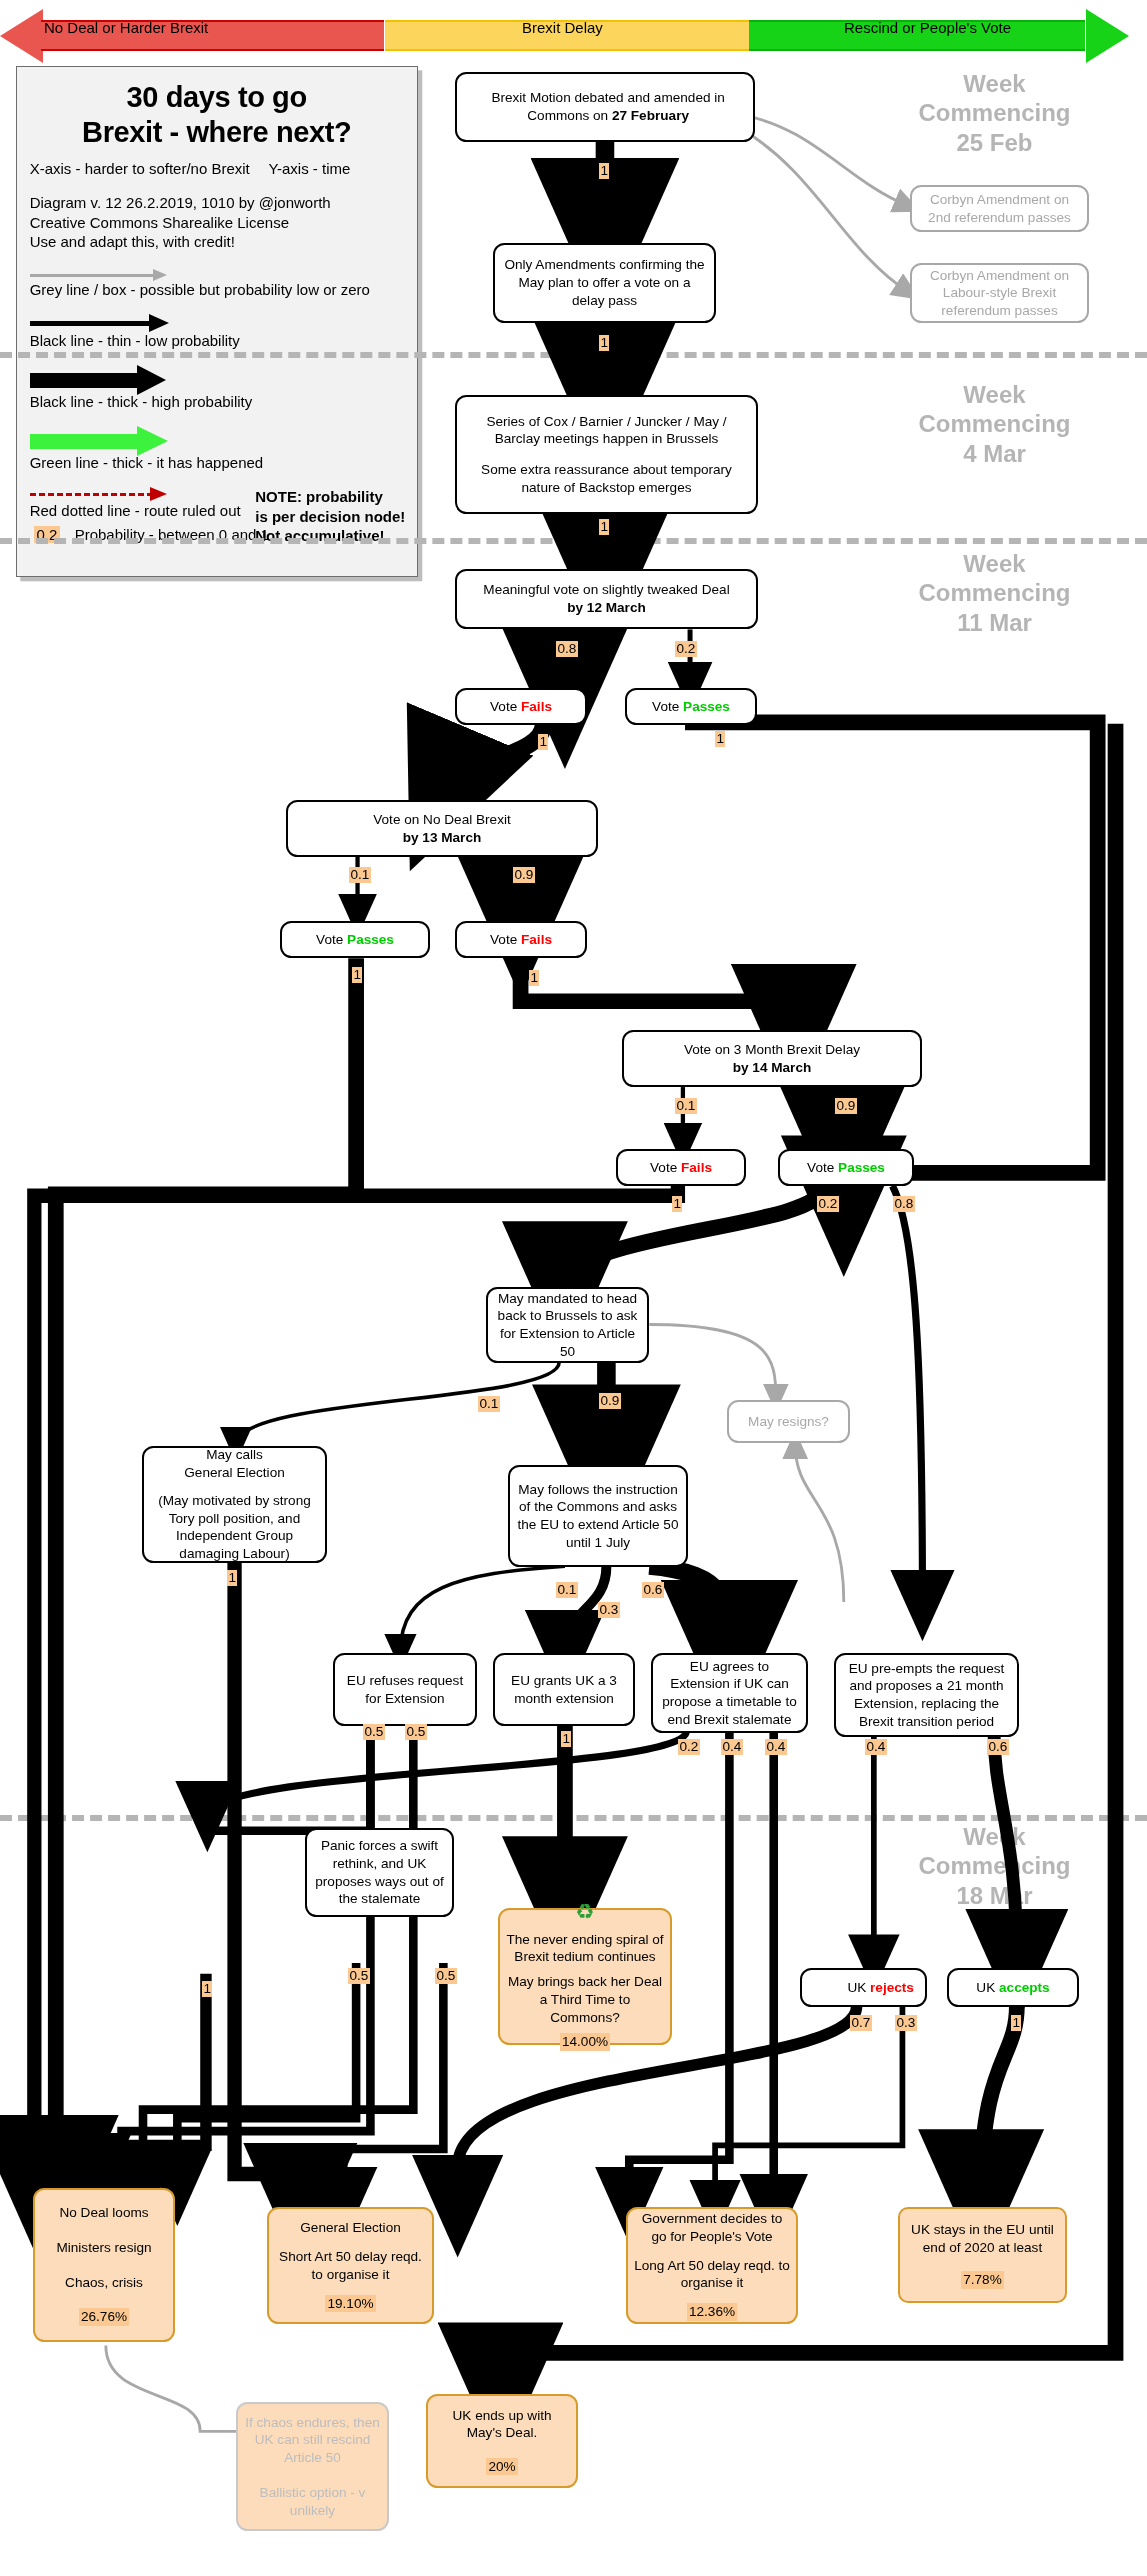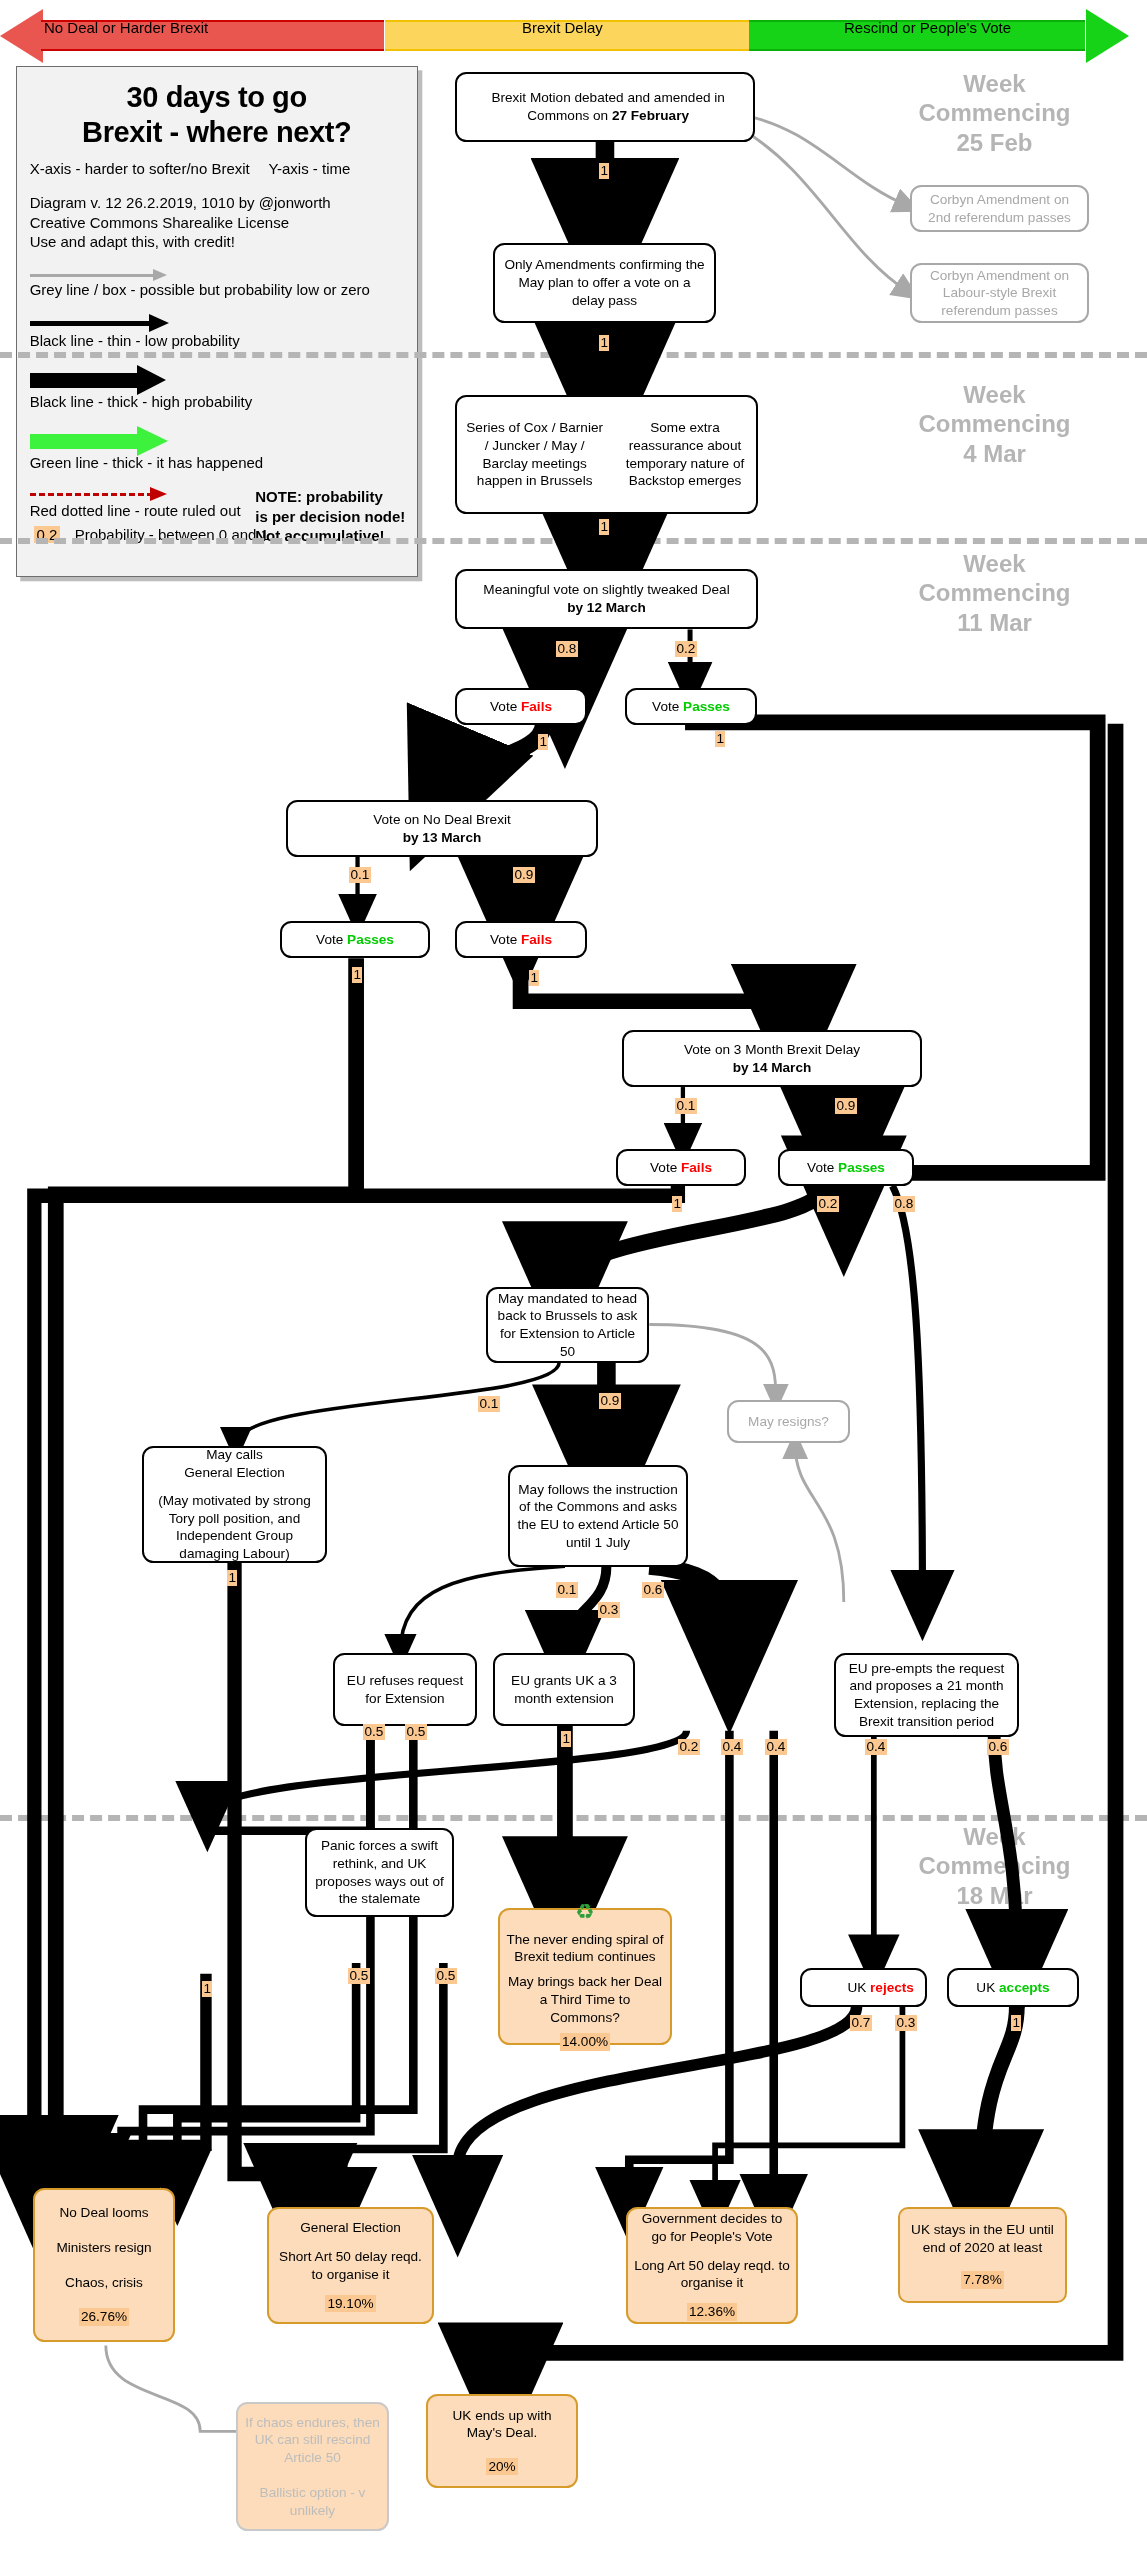--- a/index.html
+++ b/index.html
@@ -333,21 +333,21 @@
   </div>
 
   <div class="node grey" style="left:910px; top:185px; width:179px; height:47px;">
     <span>Corbyn Amendment on 2nd referendum passes</span>
   </div>
 
   <div class="node grey" style="left:910px; top:263px; width:179px; height:60px;">
     <span>Corbyn Amendment on Labour-style Brexit referendum passes</span>
   </div>
 
-  <div class="node" style="left:455px; top:395px; width:303px; height:119px; flex-direction:row; gap:13px;">
+  <div class="node" style="left:455px; top:395px; width:303px; height:119px; flex-direction:column; gap:13px;">
     <span>Series of Cox / Barnier / Juncker / May / Barclay meetings happen in Brussels</span>
     <span>Some extra reassurance about temporary nature of Backstop emerges</span>
   </div>
 
   <div class="node" style="left:455px; top:569px; width:303px; height:60px;">
     <div><span>Meaningful vote on slightly tweaked Deal</span><br><b>by 12 March</b></div>
   </div>
 
   <div class="node" style="left:455px; top:688px; width:132px; height:37px;">
     <div><span>Vote </span><span class="red">Fails</span></div>
@@ -400,20 +400,23 @@
   </div>
 
   <div class="node" style="left:333px; top:1653px; width:144px; height:73px;">
     <span>EU refuses request for Extension</span>
   </div>
 
   <div class="node" style="left:493px; top:1653px; width:142px; height:73px;">
     <span>EU grants UK a 3 month extension</span>
   </div>
 
+  <div class="node" style="left:651px; top:1653px; width:157px; height:80px;">
+    <span>EU agrees to Extension if UK can propose a timetable to end Brexit stalemate</span>
+  </div>
 
   <div class="node" style="left:834px; top:1653px; width:185px; height:84px;">
     <span>EU pre-empts the request and proposes a 21 month Extension, replacing the Brexit transition period</span>
   </div>
 
 
   <div class="node" style="left:305px; top:1828px; width:149px; height:89px;">
     <span>Panic forces a swift rethink, and UK proposes ways out of the stalemate</span>
   </div>
 

